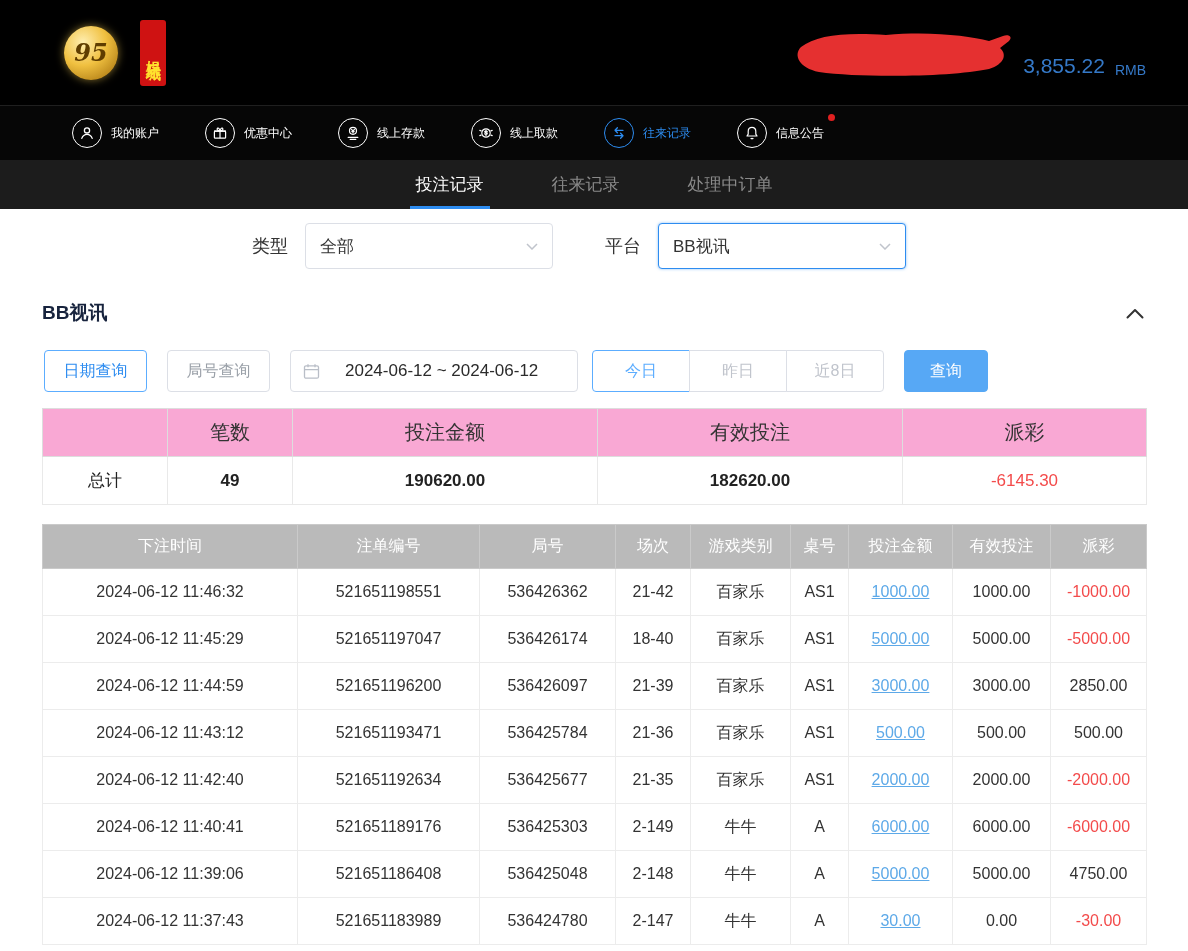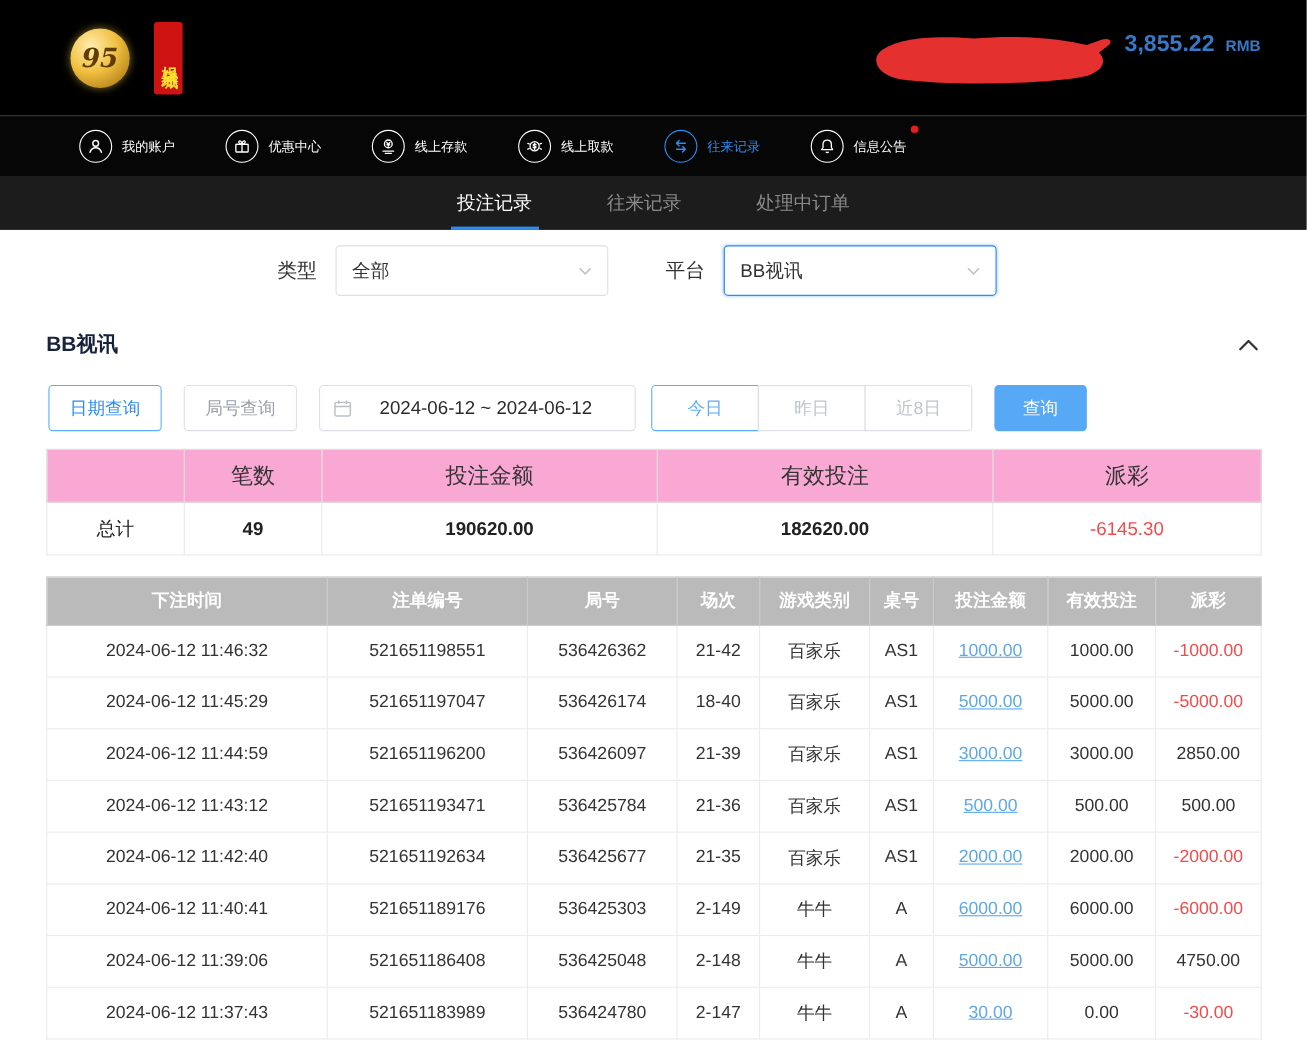--- a/index.html
+++ b/index.html
@@ -17,21 +17,21 @@
   .logo-title { font-family:"DejaVu Serif", serif; font-size:40px; font-weight:bold; letter-spacing:4px;
                 color:#eec452; text-shadow:0 1px 1px #6e500e; line-height:1; }
   .logo-flourish { height:8px; margin-top:4px; position:relative; }
   .logo-flourish::before { content:""; position:absolute; top:3px; left:0; right:0; height:1px;
                 background:linear-gradient(90deg, transparent, #c9a24a 12%, #c9a24a 88%, transparent); }
   .logo-flourish i { position:absolute; left:50%; top:1px; width:6px; height:6px; background:#d8b050;
                 transform:translateX(-50%) rotate(45deg); }
   .logo-badge { writing-mode:vertical-rl; background:#cf1212; color:#ffe22e; font-size:15px; font-weight:bold;
                 border-radius:3px; letter-spacing:3px; margin-left:10px; height:66px; width:26px;
                 display:flex; align-items:center; justify-content:center; }
-  .header-right { margin-left:auto; display:flex; align-items:flex-start; gap:10px;font-weight:bold; }
+  .header-right { margin-left:auto; display:flex; align-items:flex-end; gap:10px; }
   .redaction { display:block; }
   .balance { color:#3579c8; font-size:21px; }
   .currency { color:#3579c8; font-size:14px; margin-top:5px; }
 
   
   .nav { height:55px; background:#060606; border-top:1px solid #1f1f1f; display:flex; align-items:center;
          padding-left:72px; gap:46px; }
   .nav-item { display:flex; align-items:center; gap:9px; color:#fff; font-size:12px; cursor:pointer; position:relative; }
   .nav-item.active { color:#2d8cf0; }
   .nav-icon { width:30px; height:30px; border:1.5px solid currentColor; border-radius:50%;
@@ -73,21 +73,21 @@
 
   
   .summary-table { width:1104px; margin:16px 42px 0; border-collapse:collapse; table-layout:fixed; }
   .summary-table th { background:#f9a8d4; border:1px solid #dddddd; height:48px; font-size:20px; color:#333; font-weight:normal; }
   .summary-table td { border:1px solid #e9e9e9; height:48px; text-align:center; font-size:17px; color:#222; }
   .summary-table td.bold { font-weight:bold; }
   .summary-table td.neg { color:#f34b4b; }
 
   
   .bet-table { width:1104px; margin:19px 42px 0; border-collapse:collapse; table-layout:fixed; }
-  .bet-table th { background:#bababa; color:#fff; font-weight:bold; font-size:16px; height:44px; border:1px solid #cacaca; }
+  .bet-table th { background:#bababa; color:#fff; font-weight:normal; font-size:16px; height:44px; border:1px solid #cacaca; }
   .bet-table td { height:47px; text-align:center; font-size:16px; color:#333; border:1px solid #ececec; background:#fff; }
   .bet-table td.amount-link { color:#5da9e8; text-decoration:underline; cursor:pointer; }
   .bet-table td.neg { color:#f34b4b; }
 </style>
 </head>
 <body>
 
 <header class="header">
   <div class="logo">
     <div class="coin">

